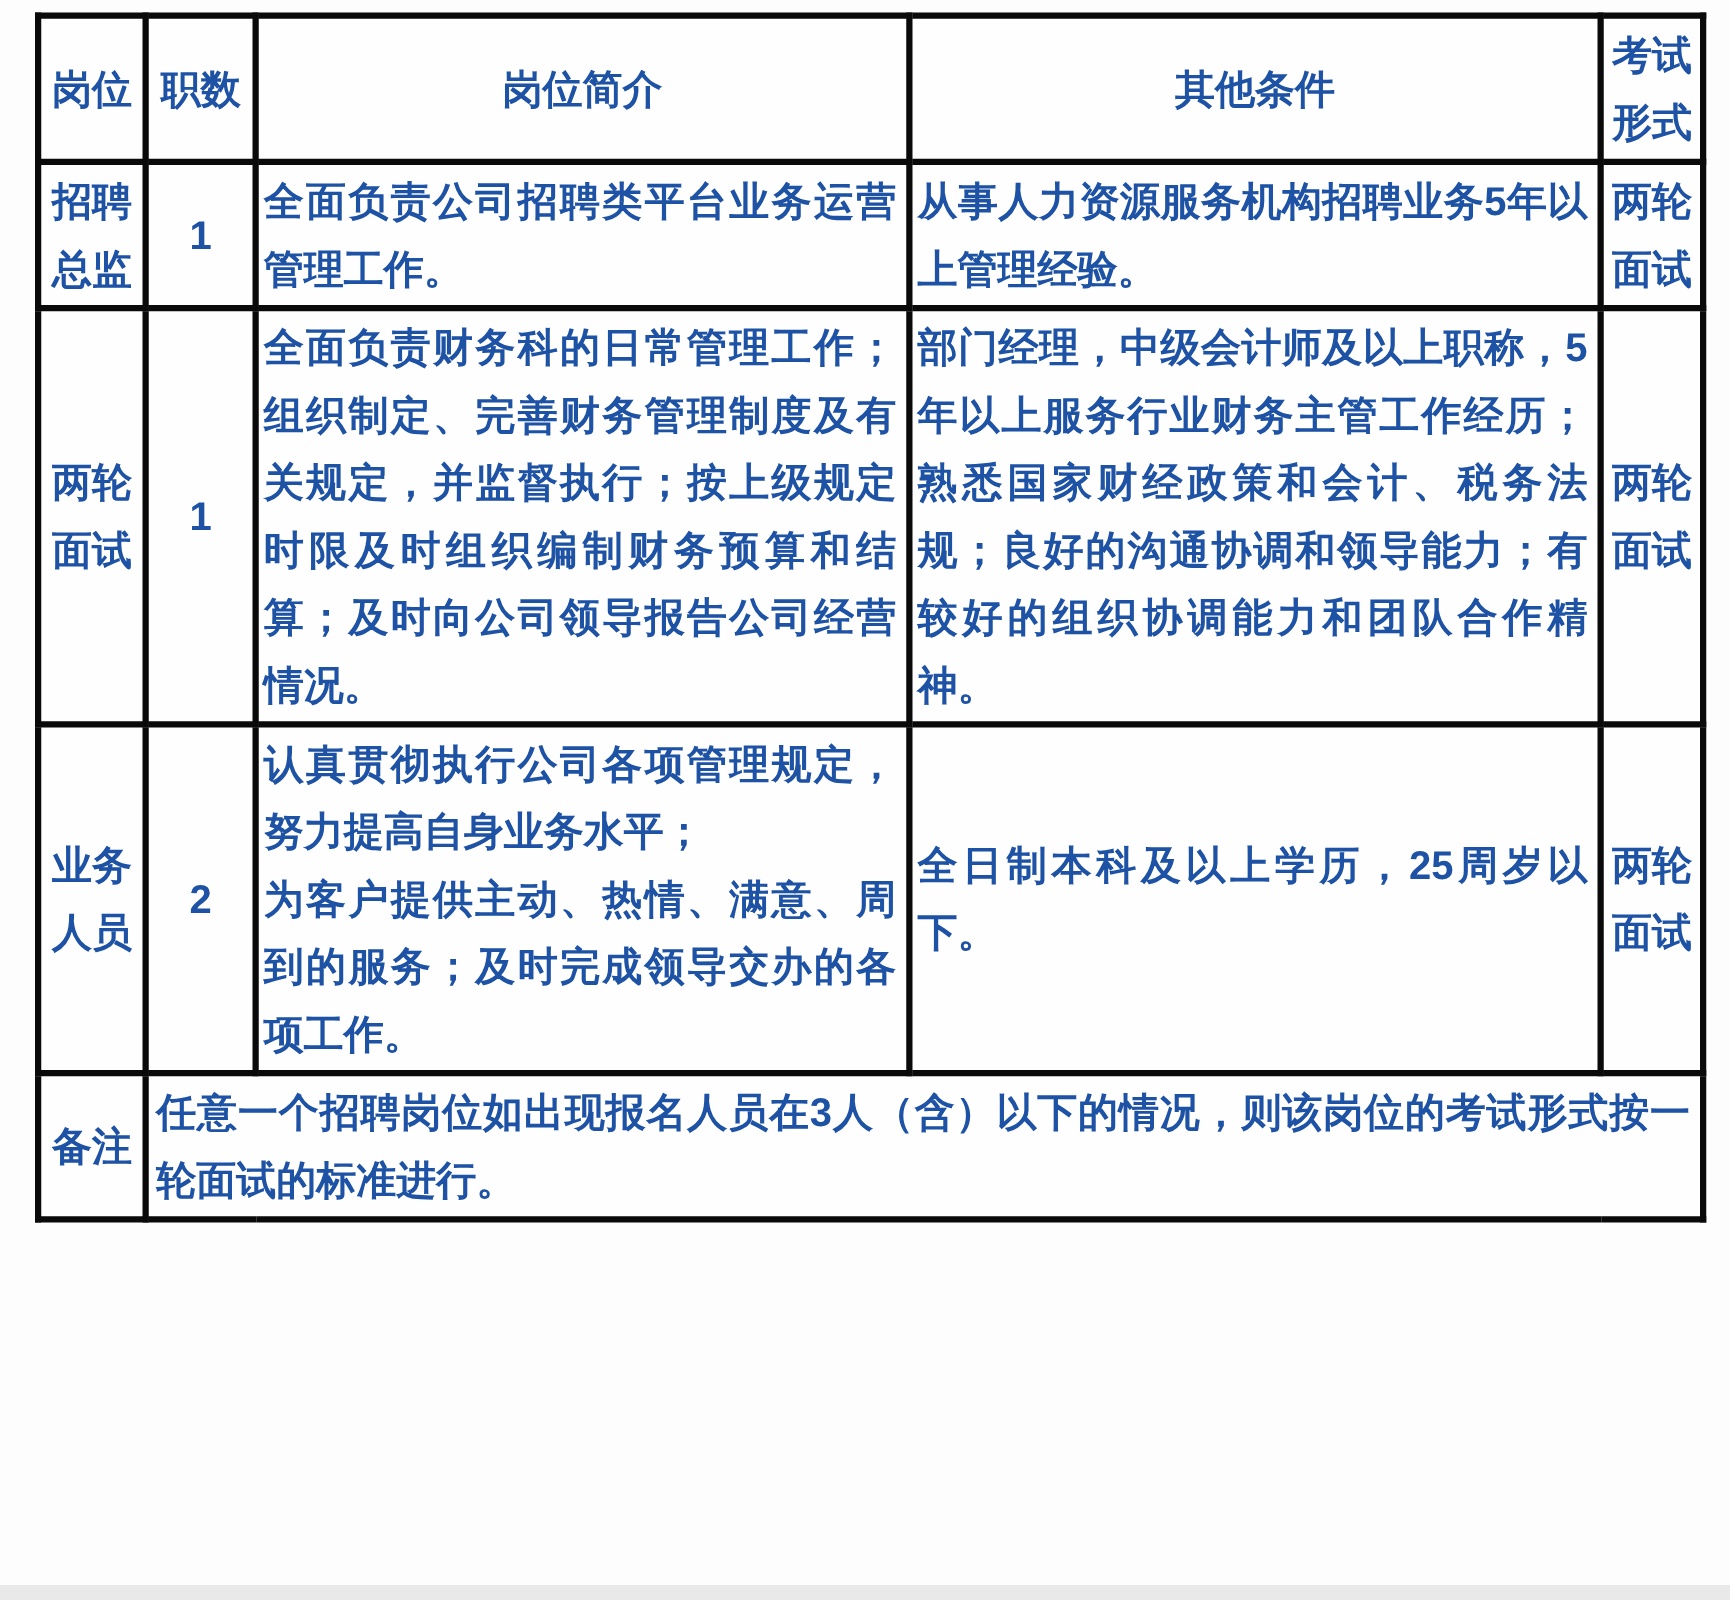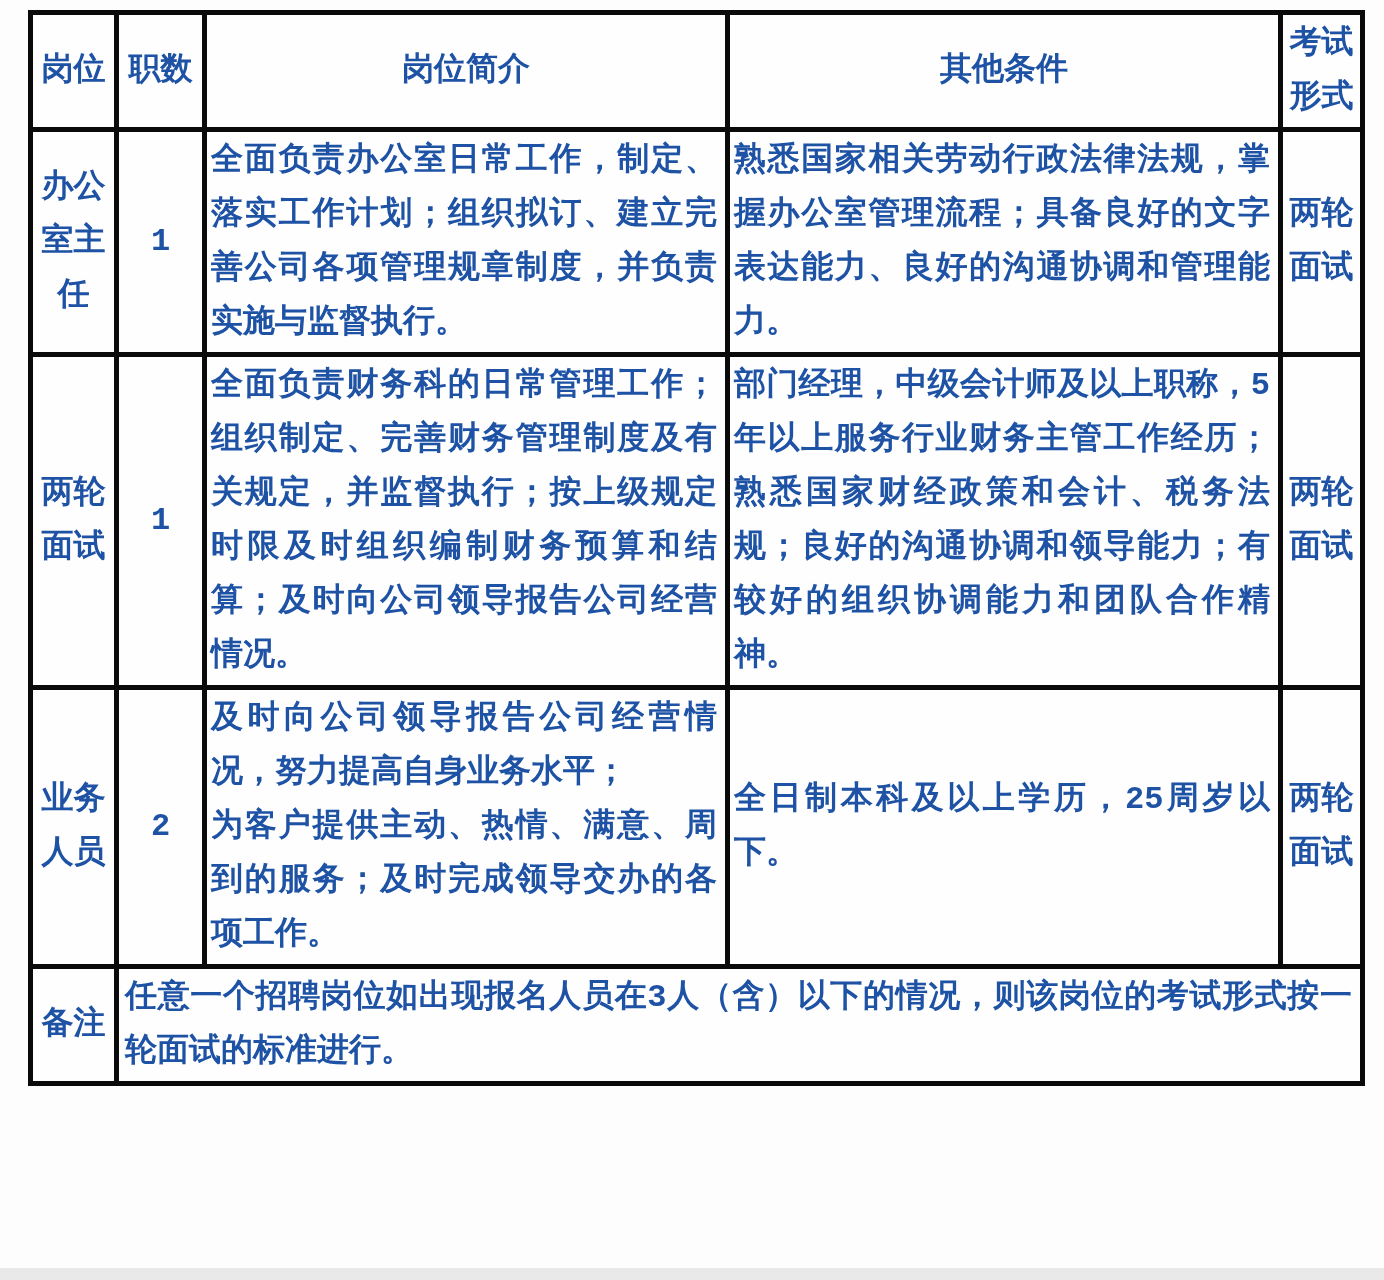--- a/index.html
+++ b/index.html
@@ -8,21 +8,20 @@
     width: 1384px;
     height: 1280px;
     background: #fdfdfd;
     font-family: "Liberation Sans", sans-serif;
   }
   .page {
     position: relative;
     width: 1384px;
     height: 1280px;
     overflow: hidden;
-    font-family: Liberation Mono, monospace;
   }
   table.recruit-table {
     position: absolute;
     left: 28px;
     top: 10px;
     width: 1332px;
     border-collapse: collapse;
     table-layout: fixed;
     background: #fefefe;
   }
@@ -92,43 +91,43 @@
     <thead>
       <tr class="header-row">
         <th class="hdr">岗位</th>
         <th class="hdr">职数</th>
         <th class="hdr">岗位简介</th>
         <th class="hdr">其他条件</th>
         <th class="hdr">考试形式</th>
       </tr>
     </thead>
     <tbody>
-      <tr class="row-2">
-        <td class="pos">办公室主任</td>
+      <tr class="row-1">
+        <td class="pos">招聘总监</td>
         <td class="num">1</td>
         <td class="desc">
-            <div>全面负责办公室日常工作，制定、落实工作计划；组织拟订、建立完善公司各项管理规章制度，并负责实施与监督执行。</div>
+            <div>全面负责公司招聘类平台业务运营管理工作。</div>
           </td>
-        <td class="req">熟悉国家相关劳动行政法律法规，掌握办公室管理流程；具备良好的文字表达能力、良好的沟通协调和管理能力。</td>
+        <td class="req">从事人力资源服务机构招聘业务5年以上管理经验。</td>
         <td class="exam">两轮面试</td>
       </tr>
       <tr class="row-3">
         <td class="pos">两轮面试</td>
         <td class="num">1</td>
         <td class="desc">
             <div>全面负责财务科的日常管理工作；组织制定、完善财务管理制度及有关规定，并监督执行；按上级规定时限及时组织编制财务预算和结算；及时向公司领导报告公司经营情况。</div>
           </td>
         <td class="req">部门经理，中级会计师及以上职称，5年以上服务行业财务主管工作经历；熟悉国家财经政策和会计、税务法规；良好的沟通协调和领导能力；有较好的组织协调能力和团队合作精神。</td>
         <td class="exam">两轮面试</td>
       </tr>
       <tr class="row-5">
         <td class="pos">业务人员</td>
         <td class="num">2</td>
         <td class="desc">
-          <div>及时向公司领导报告公司经营情况，努力提高自身业务水平；</div>
+          <div>认真贯彻执行公司各项管理规定，努力提高自身业务水平；</div>
           <div>为客户提供主动、热情、满意、周到的服务；及时完成领导交办的各项工作。</div>
         </td>
         <td class="req">全日制本科及以上学历，25周岁以下。</td>
         <td class="exam">两轮面试</td>
       </tr>
       <tr class="remarks-row">
         <td class="pos">备注</td>
         <td class="remarks" colspan="4">任意一个招聘岗位如出现报名人员在3人（含）以下的情况，则该岗位的考试形式按一轮面试的标准进行。</td>
       </tr>
     </tbody>

